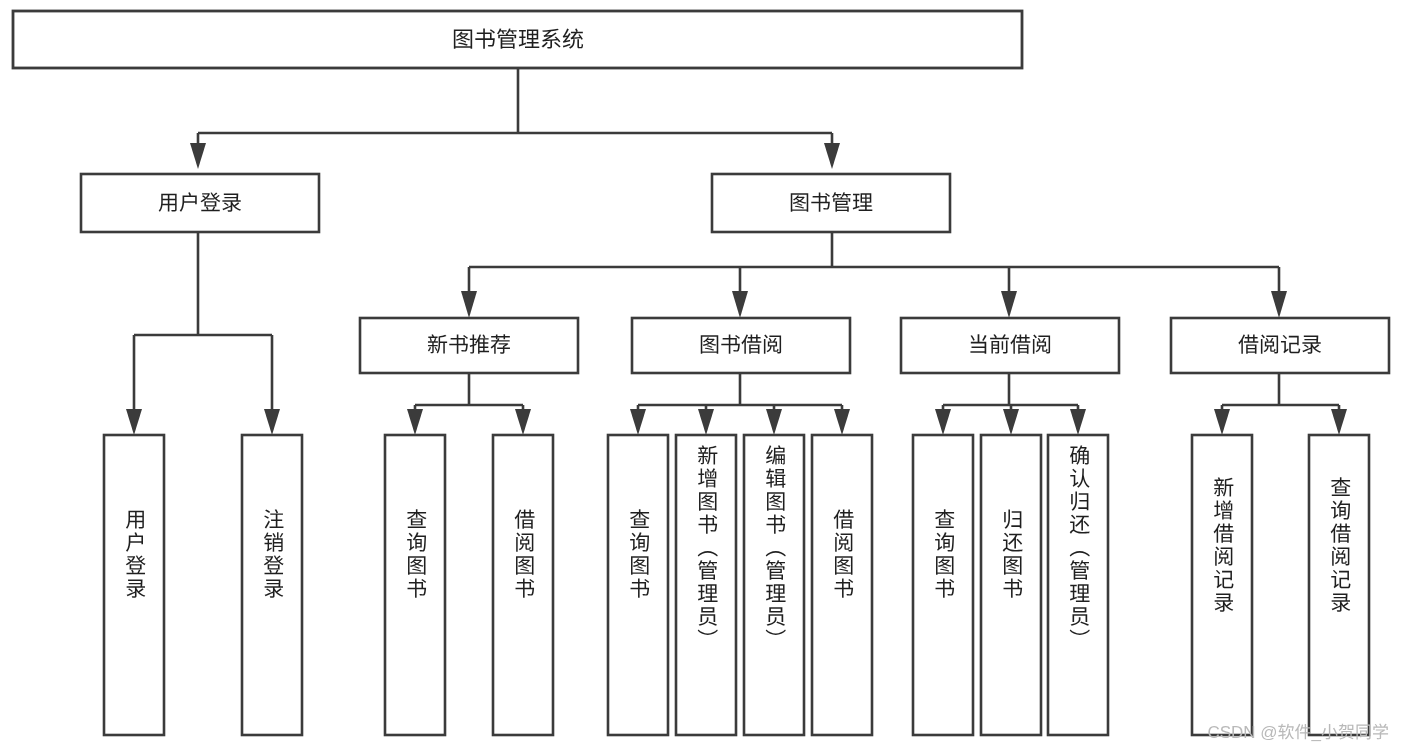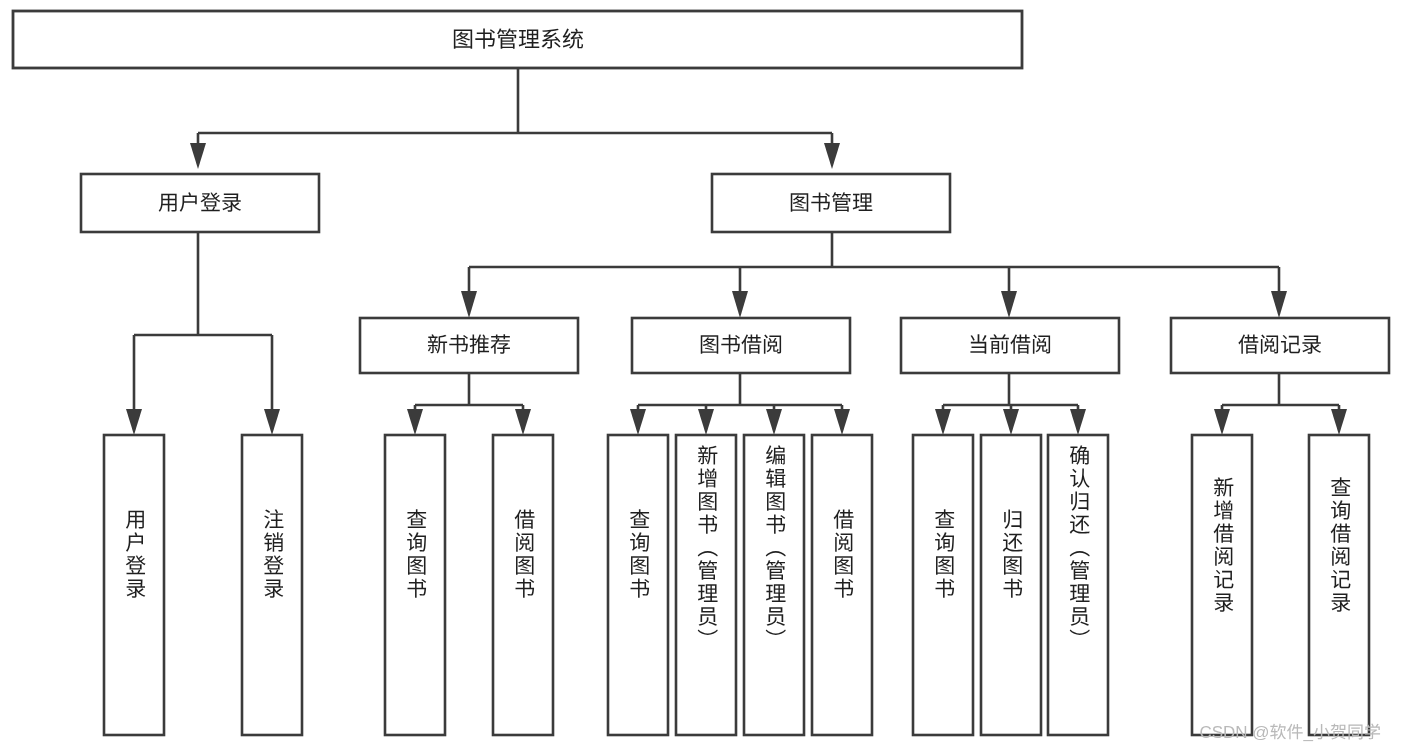--- a/index.html
+++ b/index.html
@@ -66,21 +66,21 @@
     text-orientation: upright;
     font-family: "Liberation Sans", "DejaVu Sans", sans-serif;
     font-size: 21px;
     line-height: 1.12;
     letter-spacing: 2px;
     color: #1f1f1f;
     white-space: nowrap;
   }
   .watermark {
     position: absolute;
-    right: 24px;
+    right: 16px;
     bottom: 4px;
     font-family: "Liberation Sans", "DejaVu Sans", sans-serif;
     font-size: 17px;
     color: #b9b9b9;
     white-space: nowrap;
     pointer-events: none;
   }
 </style>
 </head>
 <body>

